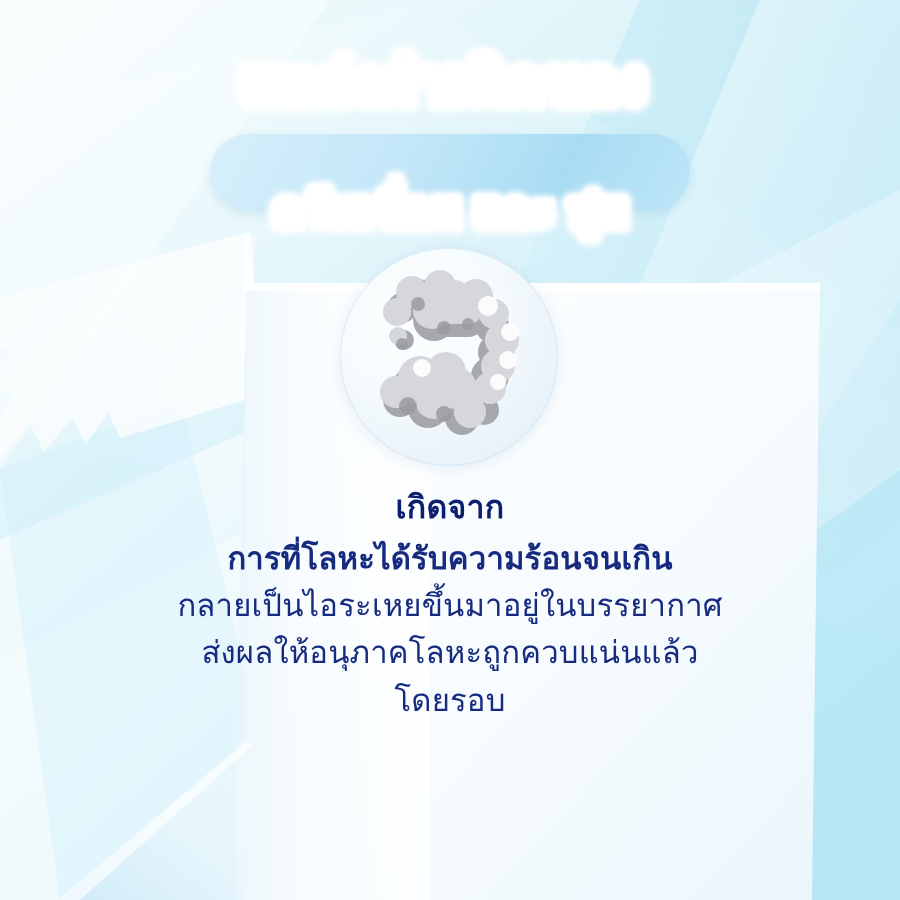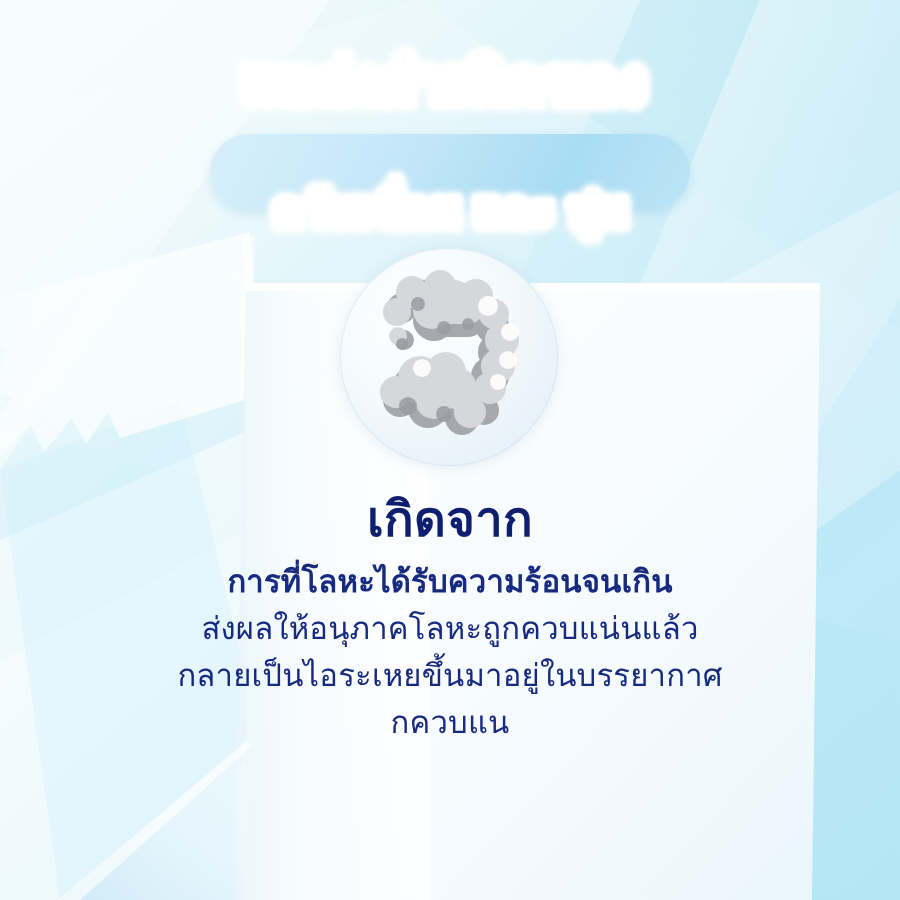--- a/index.html
+++ b/index.html
@@ -77,21 +77,21 @@
     box-shadow:0 2px 14px rgba(150,180,205,.22), 0 0 0 1px rgba(200,222,238,.55) inset;
     z-index:5;
   }
   .smoke{position:absolute;left:340px;top:248px;width:218px;height:218px;z-index:6;}
 
   
   .body-wrap{
     position:absolute;left:100px;right:100px;top:486px;text-align:center;z-index:7;
   }
   .body-head{
-    font-size:49px;font-weight:700;color:#0d1f6e;line-height:1.35;margin:0 0 6px 0;
+    font-size:32px;font-weight:700;color:#0d1f6e;line-height:1.35;margin:0 0 6px 0;
     letter-spacing:.3px;
   }
   .body-line{
     font-size:31px;font-weight:400;color:#162a80;line-height:1.52;
     letter-spacing:.2px;margin:0;
   }
   .body-line.em{font-weight:600;}
 </style>
 </head>
 <body>
@@ -239,18 +239,18 @@
   <div class="pill-text-wrap">
     <span class="pill-text">
       <span class="pill-stroke">ควันเชื่อม และ ฟูม</span>
       <span>ควันเชื่อม และ ฟูม</span>
     </span>
   </div>
 
   <div class="body-wrap">
     <div class="body-head">เกิดจาก</div>
     <p class="body-line em">การที่โลหะได้รับความร้อนจนเกิน</p>
+    <p class="body-line">กลายเป็นไอระเหยขึ้นมาอยู่ในบรรยากาศ</p>
     <p class="body-line">ส่งผลให้อนุภาคโลหะถูกควบแน่นแล้ว</p>
-    <p class="body-line">กลายเป็นไอระเหยขึ้นมาอยู่ในบรรยากาศ</p>
-    <p class="body-line">กควบแน</p>
+    <p class="body-line">โดยรอบ</p>
   </div>
 
 </div>
 
 </body></html>

